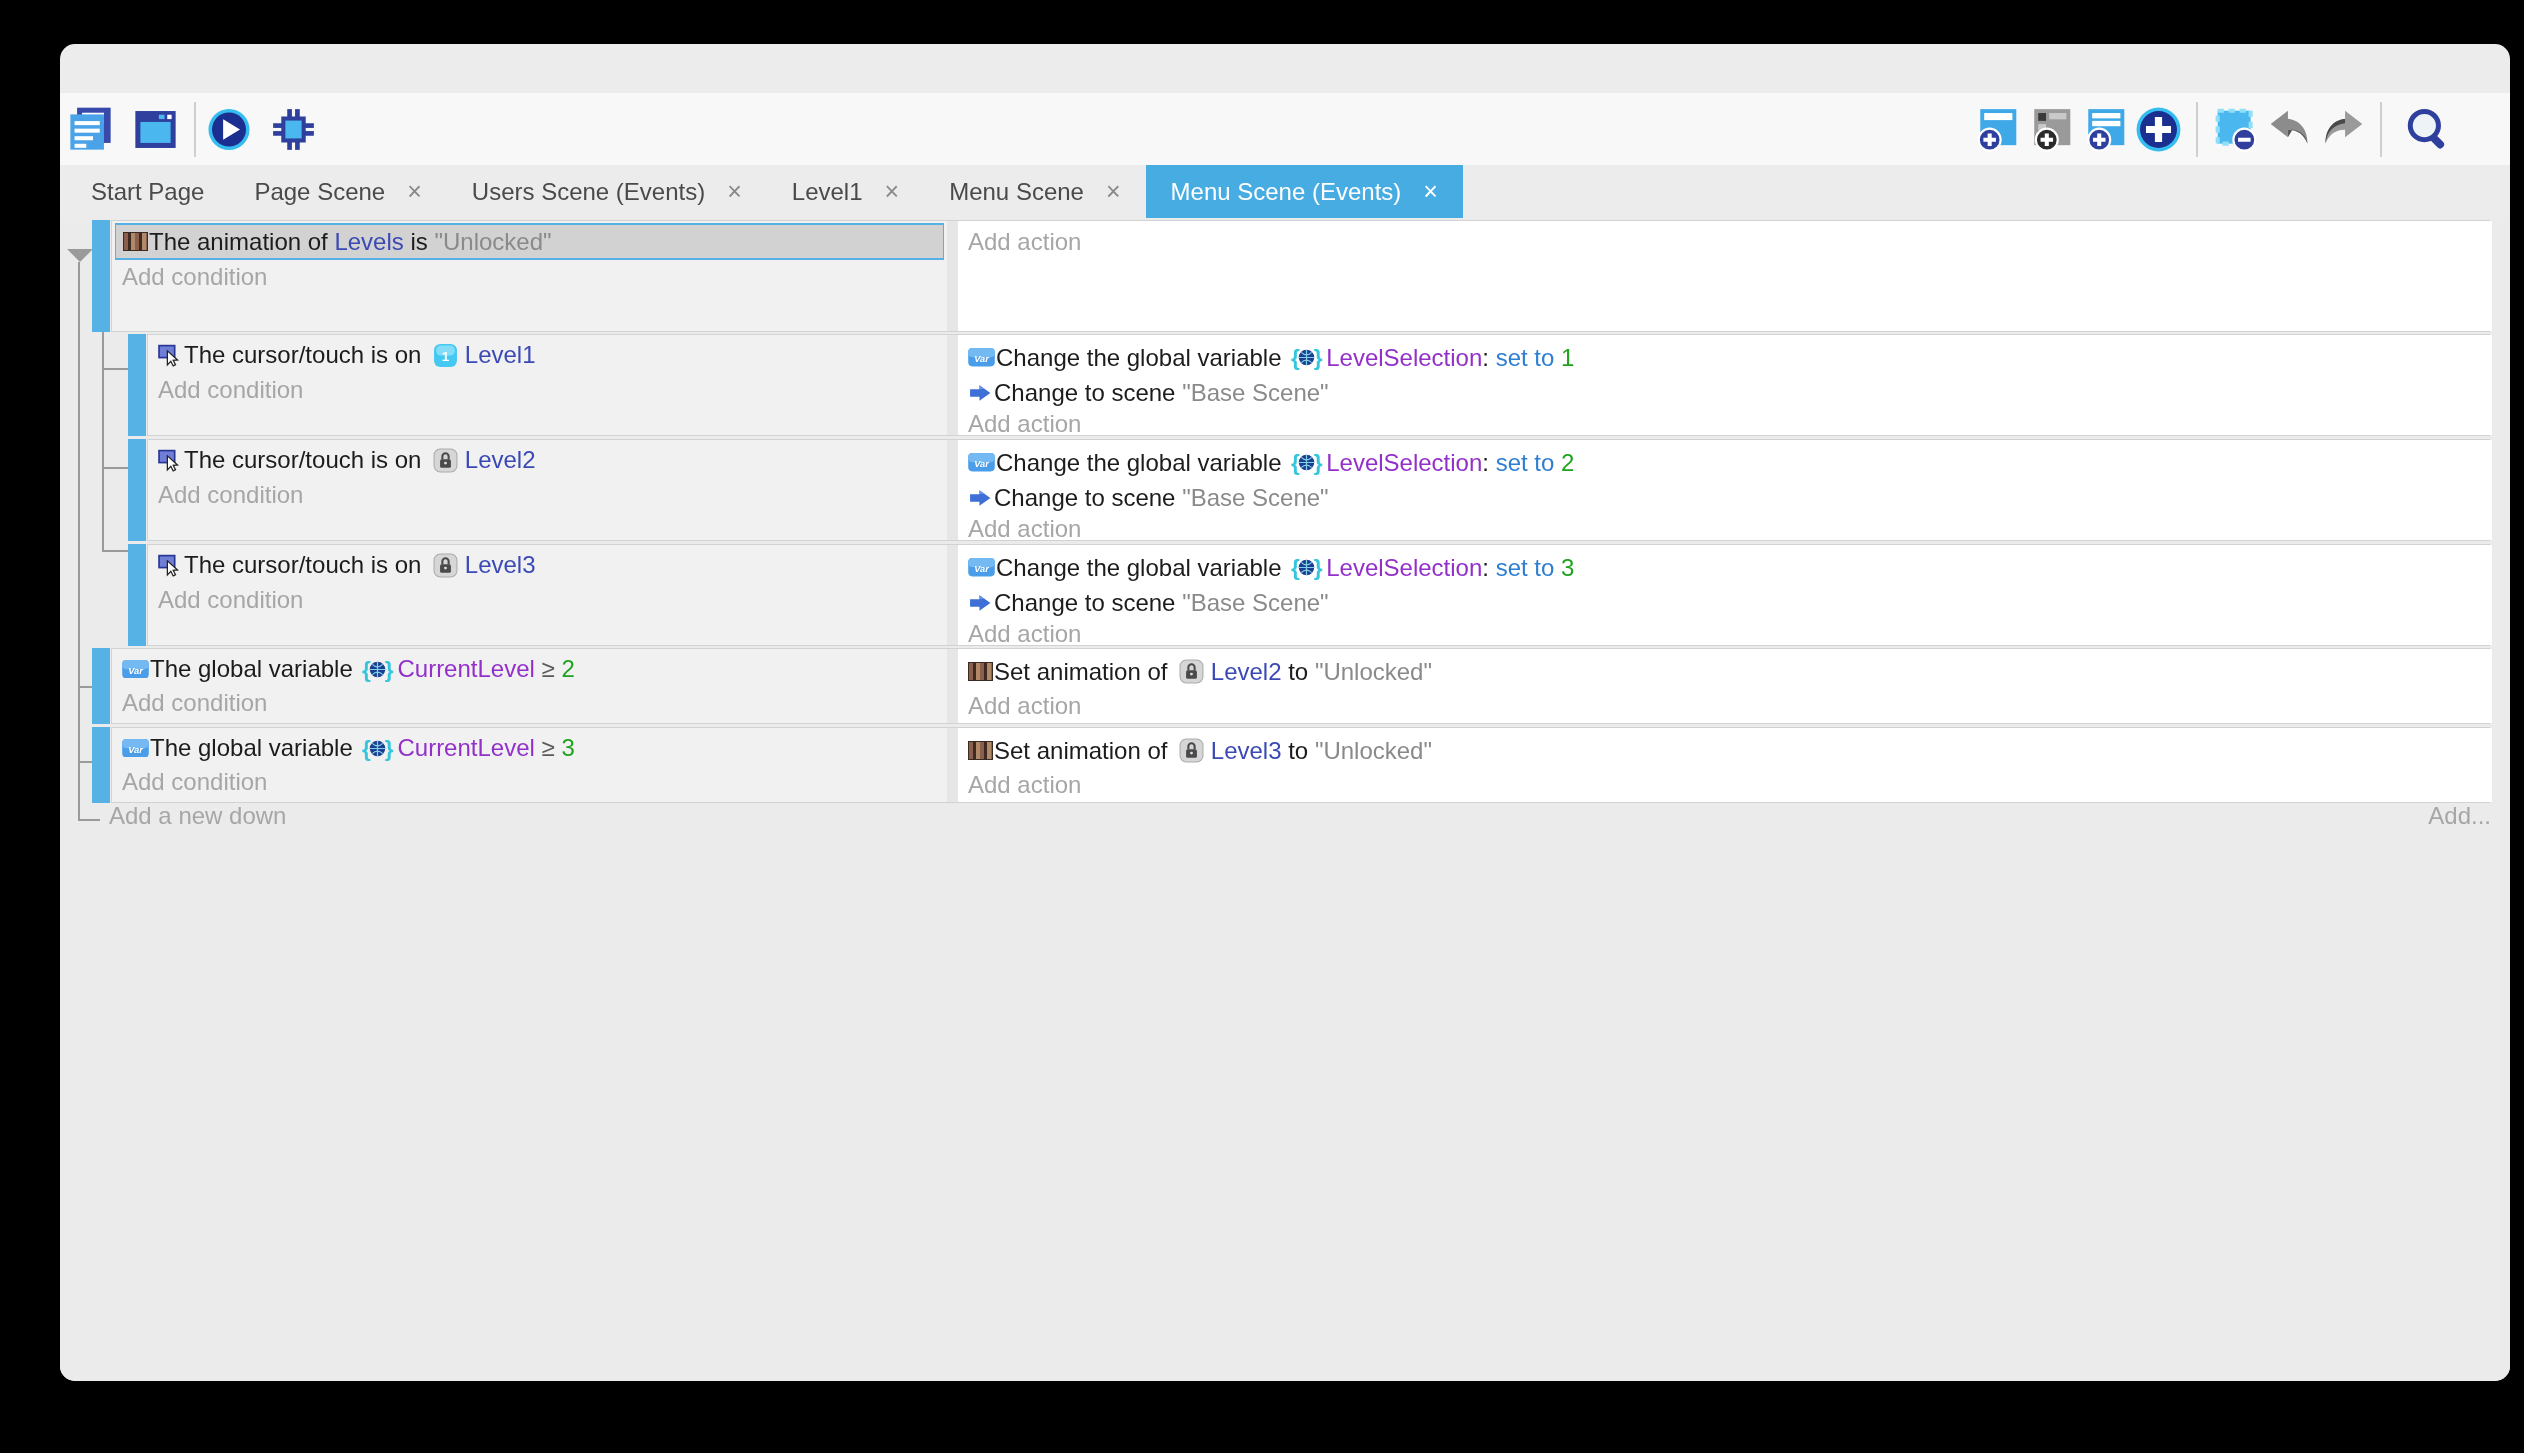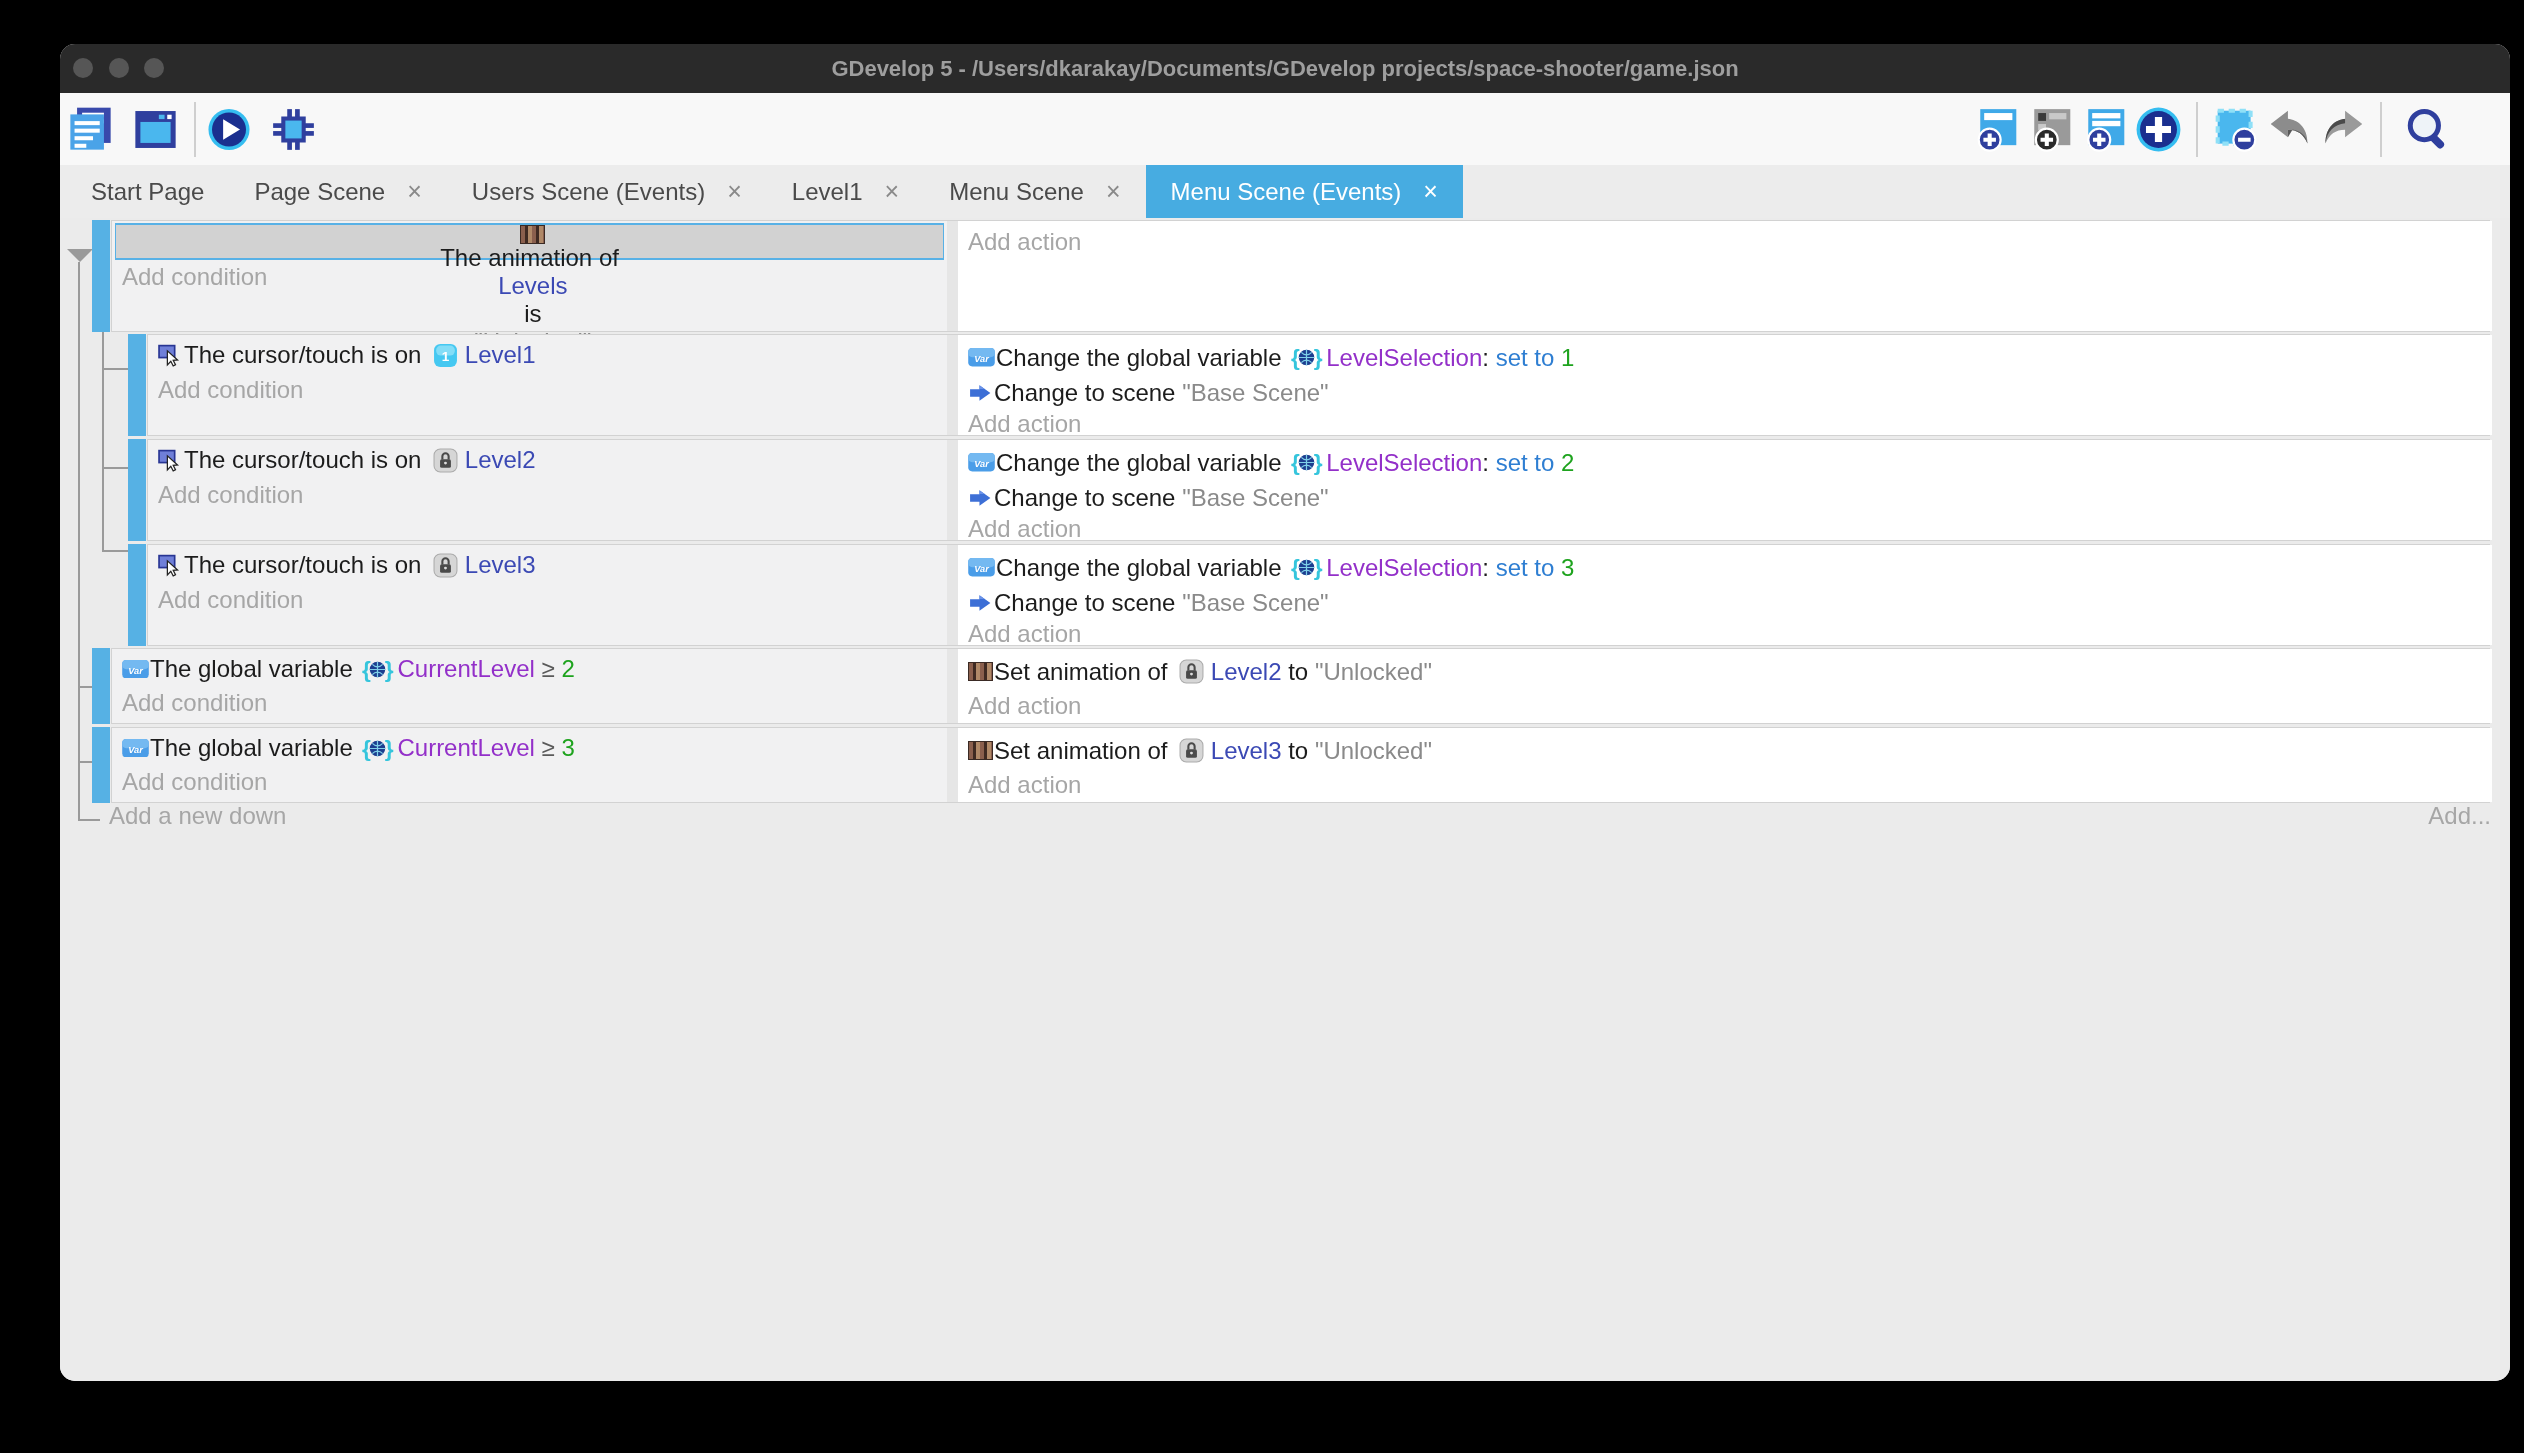--- a/index.html
+++ b/index.html
@@ -37,21 +37,21 @@
   .ev { position:absolute; background:#e6e6e6; border:0.8px solid #d2d2d2; }
   .bar { position:absolute; width:17.6px; background:#56b1e4; cursor:pointer; }
   .cond { position:absolute; left:0; top:0; bottom:0; background:#f1f1f2; padding-top:2.5px; }
   .act  { position:absolute; top:0; bottom:0; background:#ffffff; padding-top:5px; }
 
   .row { height:35px; display:flex; align-items:center; padding-left:10px;
          font-size:24px; color:#1c1c1c; white-space:pre; cursor:pointer; }
   .row-sm { height:33px; }
   .sel { height:37px; margin:0 3.3px; background:#d2d2d2;
          border-top:2.5px solid #58b1e6; border-bottom:2.5px solid #58b1e6;
-         border-left:1.7px solid #58b1e6; border-right:1.7px solid #58b1e6; padding-left:6.7px;flex-direction:column; }
+         border-left:1.7px solid #58b1e6; border-right:1.7px solid #58b1e6; padding-left:6.7px; }
 
   .t   { color:#1c1c1c; }
   .dim { color:#757575; }
   .q   { color:#8a8a8a; }
   .add { color:#a6a6a6; }
   .obj { color:#3b49b4; font-weight:normal; }
   .var { color:#9330c9; }
   .set { color:#2e7ed2; }
   .num { color:#1ea31e; }
   .geq { color:#5a5a5a; }
@@ -69,26 +69,20 @@
          border-right:13.4px solid transparent; border-top:13.4px solid #9a9a9a; cursor:pointer; }
 
   .footer-left  { position:absolute; left:49px;  top:584px; font-size:24px; color:#a6a6a6; cursor:pointer; }
   .footer-right { position:absolute; right:19px; top:584px; font-size:24px; color:#a6a6a6; cursor:pointer; }
 </style>
 </head>
 <body>
 
 <div class="window">
 
-  <div class="titlebar">
-    <div class="traffic tl1"></div>
-    <div class="traffic tl2"></div>
-    <div class="traffic tl3"></div>
-    <div class="title-text">GDevelop 5 - /Users/dkarakay/Documents/GDevelop projects/space-shooter/game.json</div>
-  </div>
 
   <div class="toolbar">
     <div class="tb-group tb-left">
       <span class="tbi" style="margin-right:18.4px;">
         <svg viewBox="0 0 28 28">
             <rect x="6" y="1" width="20" height="21" fill="#3949ab"></rect>
             <rect x="9" y="4" width="13" height="2.4" fill="#fff"></rect>
             <rect x="9" y="8" width="13" height="2.4" fill="#fff"></rect>
             <rect x="2" y="5" width="20" height="21" fill="#4aa3e8"></rect>
             <rect x="4.5" y="9" width="15" height="2.4" fill="#fff"></rect>

